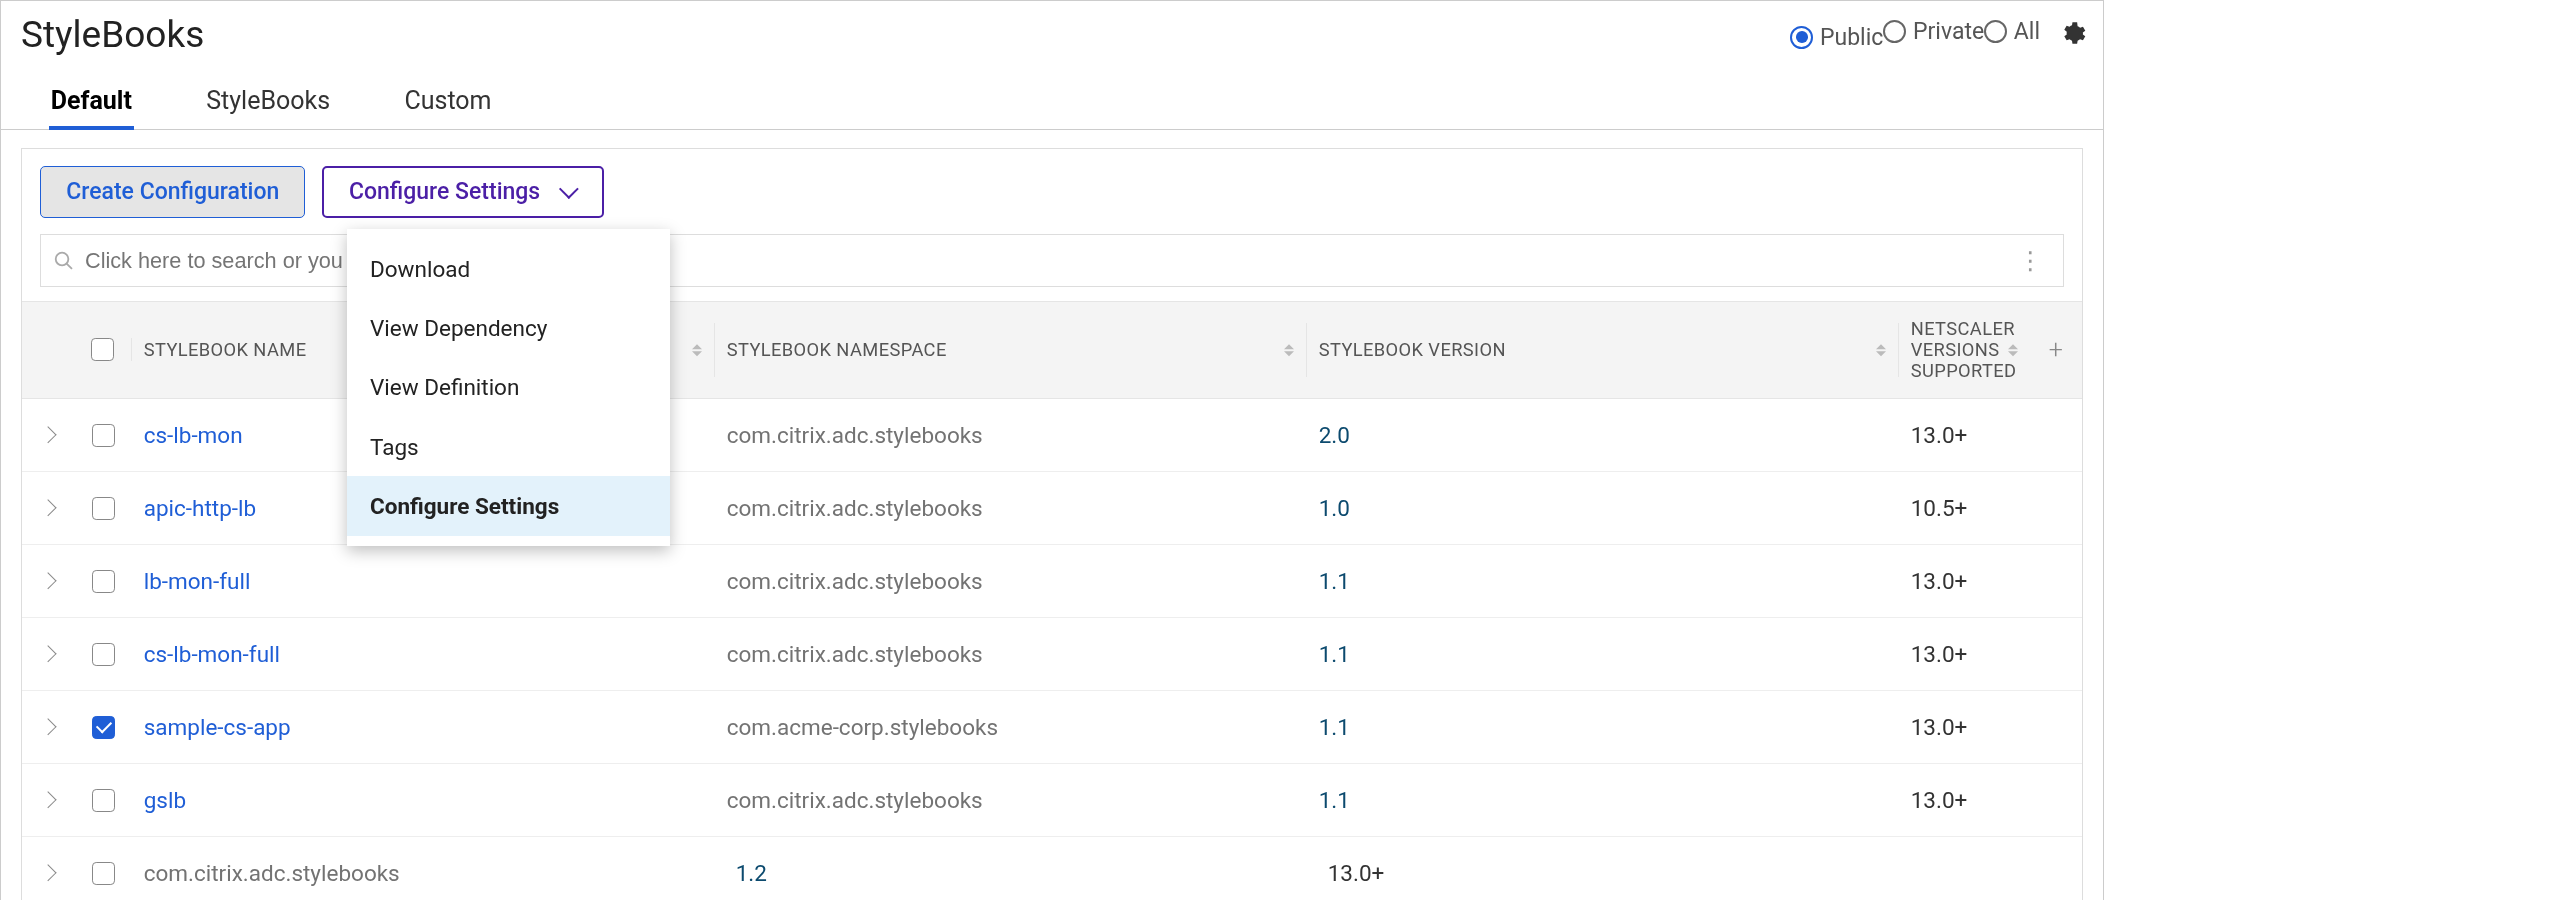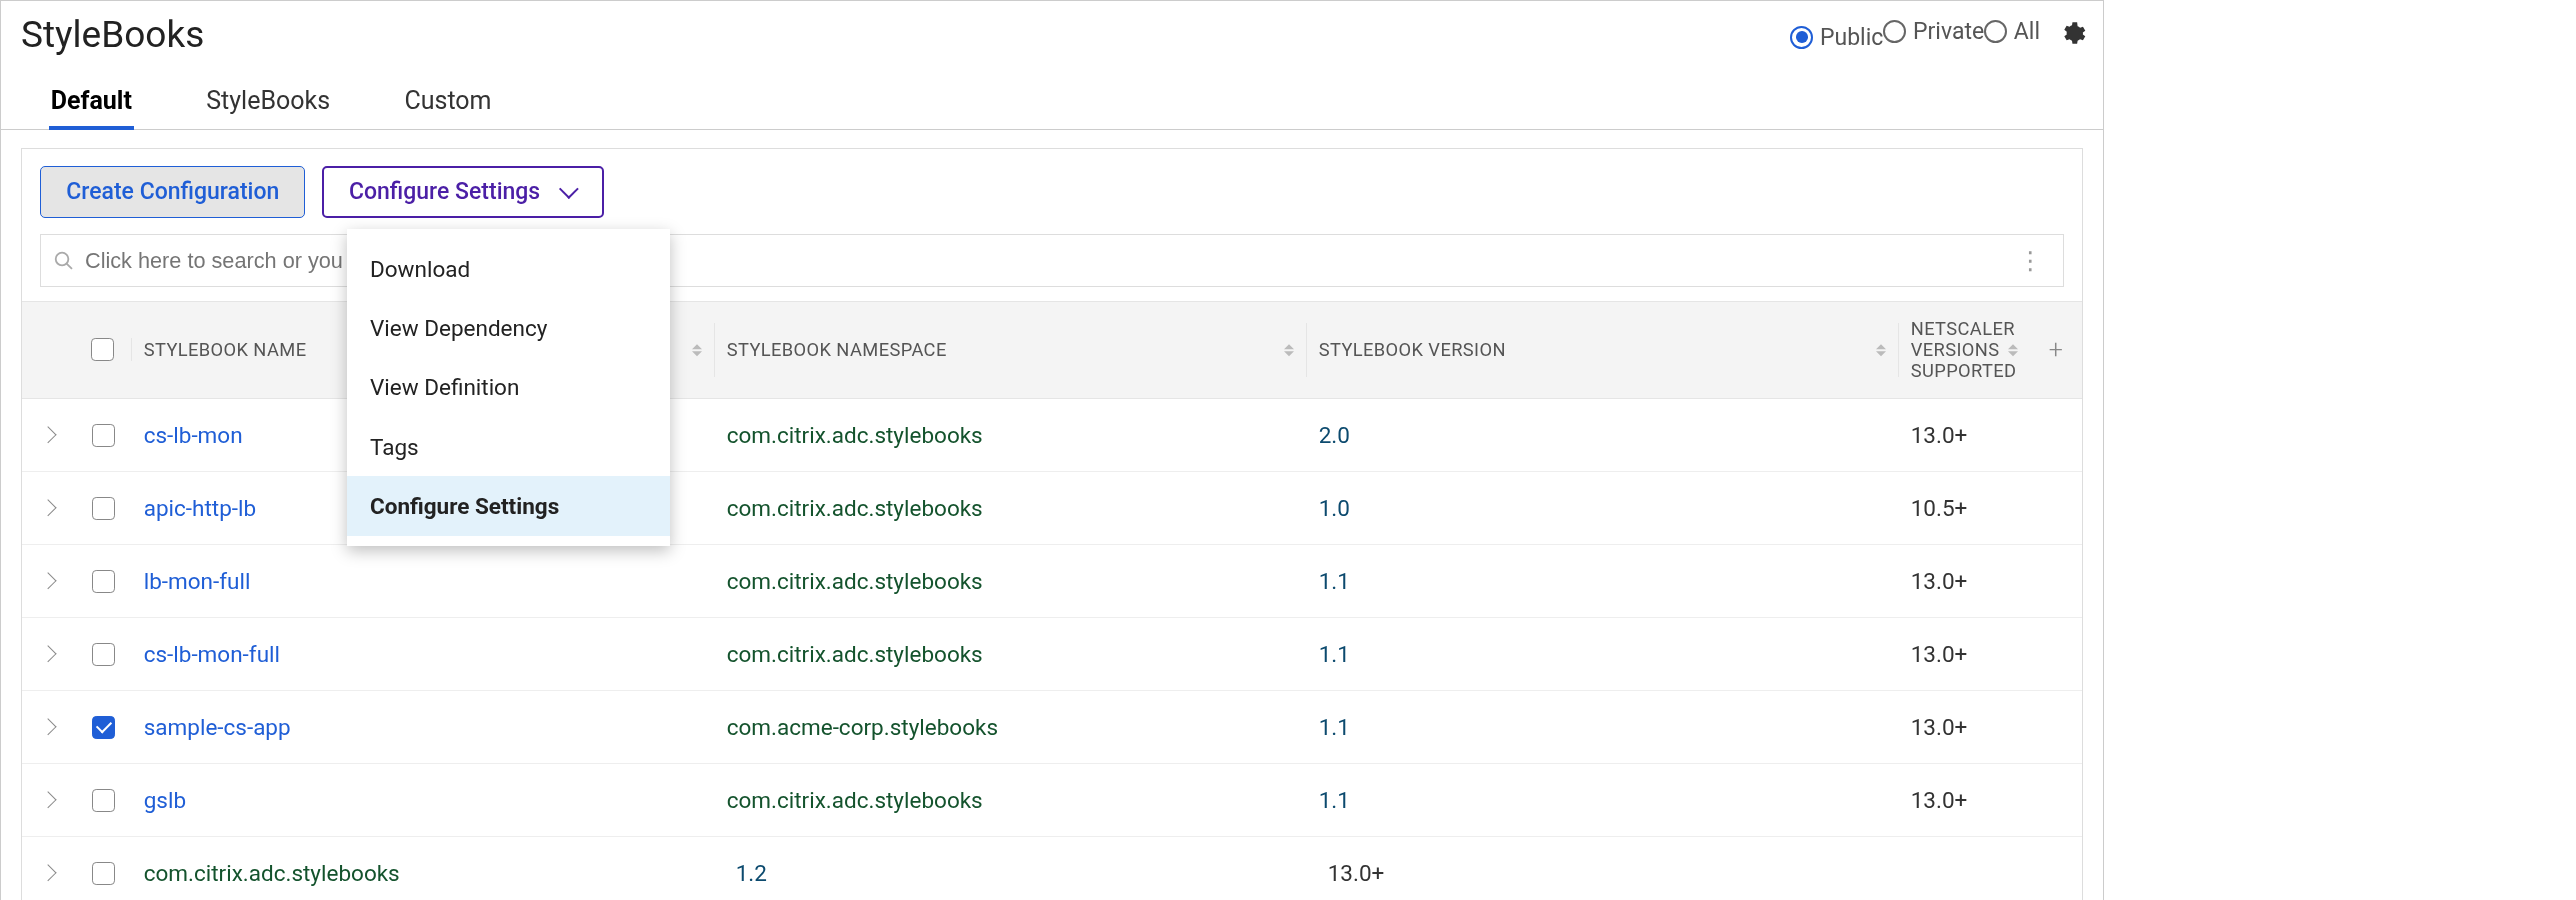--- a/index.html
+++ b/index.html
@@ -174,21 +174,21 @@
   .trow {
     display: flex;
     align-items: center;
     border-bottom: 0.8px solid #eee;
     height: 73px;
     font-size: 22.5px;
   }
   .trow .cell-expand { width:52px; display:flex; justify-content:center; color:#888;}
   .trow .cell-check  { width:58px; display:flex; justify-content:center;}
   .trow .cell-name   { width:583px; padding-left: 11.7px;}
-  .trow .cell-ns     { width:592px; padding-left: 11.7px; color:#14532d;}
+  .trow .cell-ns     { width:592px; padding-left: 11.7px; color:#737373;}
   .trow .cell-ver    { width:592px; padding-left: 11.7px; color:#0c4a6e;}
   .trow .cell-sup    { flex:1; padding-left: 11.7px; color:#333;}
   .link { color:#1f5ed6; cursor:pointer;}
   .chevR {
     width: 11.7px; height: 11.7px;
     border-right: 1.7px solid #888;
     border-bottom: 1.7px solid #888;
     transform: rotate(-45deg);
   }
   .cbox {

